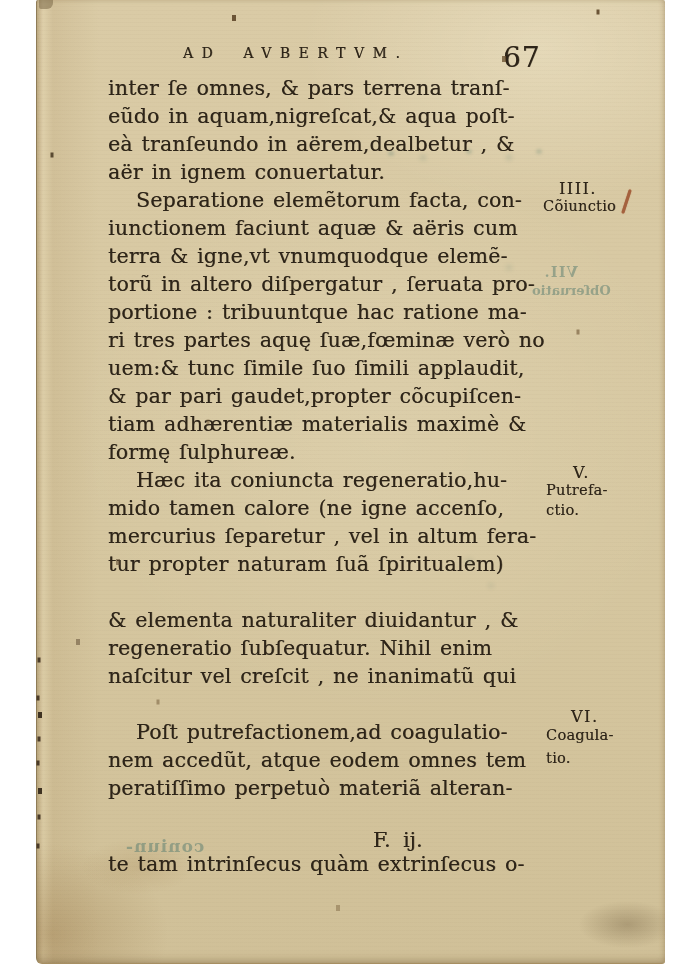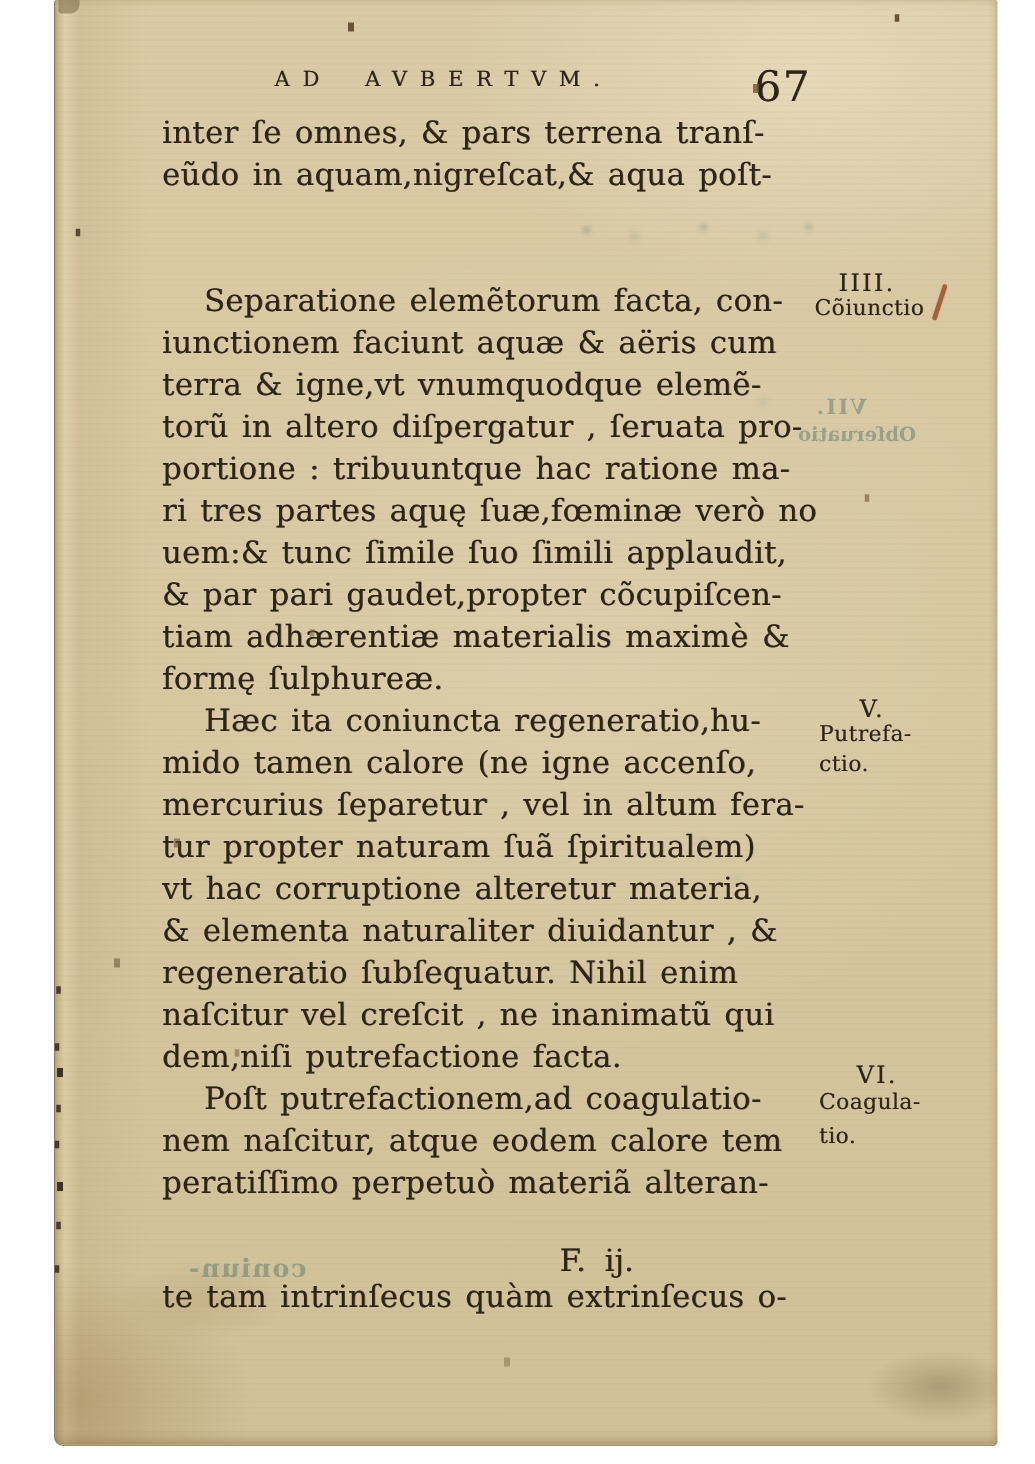--- a/index.html
+++ b/index.html
@@ -105,41 +105,41 @@
 
 <div class="page">
   <div class="texture"></div>
   <div class="corner-notch"></div>
 
   <div class="header-title ink">AD AVBERTVM.</div>
   <div class="folio ink">67</div>
 
   <div class="bl ink" style="top:74px">inter ſe omnes, &amp; pars terrena tranſ-</div>
   <div class="bl ink" style="top:102px">eũdo in aquam,nigreſcat,&amp; aqua poſt-</div>
+  <div class="bl ink" style="top:130px">eà tranſeundo in aërem,dealbetur , &amp;</div>
+  <div class="bl ink" style="top:158px">aër in ignem conuertatur.</div>
   <div class="bl ink indent" style="top:186px">Separatione elemẽtorum facta, con-</div>
   <div class="bl ink" style="top:214px">iunctionem faciunt aquæ &amp; aëris cum</div>
   <div class="bl ink" style="top:242px">terra &amp; igne,vt vnumquodque elemẽ-</div>
   <div class="bl ink" style="top:270px">torũ in altero diſpergatur , ſeruata pro-</div>
   <div class="bl ink" style="top:298px">portione : tribuuntque hac ratione ma-</div>
   <div class="bl ink" style="top:326px">ri tres partes aquę ſuæ,fœminæ verò no</div>
   <div class="bl ink" style="top:354px">uem:&amp; tunc ſimile ſuo ſimili applaudit,</div>
   <div class="bl ink" style="top:382px">&amp; par pari gaudet,propter cõcupiſcen-</div>
   <div class="bl ink" style="top:410px">tiam adhærentiæ materialis maximè &amp;</div>
   <div class="bl ink" style="top:438px">formę ſulphureæ.</div>
   <div class="bl ink indent" style="top:466px">Hæc ita coniuncta regeneratio,hu-</div>
   <div class="bl ink" style="top:494px">mido tamen calore (ne igne accenſo,</div>
   <div class="bl ink" style="top:522px">mercurius ſeparetur , vel in altum fera-</div>
   <div class="bl ink" style="top:550px">tur propter naturam ſuã ſpiritualem)</div>
-  <div class="bl ink" style="top:578px">vt hac corruptione alteretur materia,</div>
   <div class="bl ink" style="top:606px">&amp; elementa naturaliter diuidantur , &amp;</div>
   <div class="bl ink" style="top:634px">regeneratio ſubſequatur.  Nihil enim</div>
   <div class="bl ink" style="top:662px">naſcitur vel creſcit , ne inanimatũ qui</div>
-  <div class="bl ink" style="top:690px">dem,niſi putrefactione facta.</div>
   <div class="bl ink indent" style="top:718px">Poſt putrefactionem,ad coagulatio-</div>
-  <div class="bl ink" style="top:746px">nem naſcitur, atque eodem calore tem</div>
+  <div class="bl ink" style="top:746px">nem accedũt, atque eodem omnes tem</div>
   <div class="bl ink" style="top:774px">peratiſſimo perpetuò materiã alteran-</div>
   <div class="bl ink" style="top:850px">te tam intrinſecus quàm extrinſecus o-</div>
 
   <div class="sig ink">F. ij.</div>
 
   <div class="mn mn-num" style="left:522px;top:179px">IIII.</div>
   <div class="mn mn-word" style="left:506px;top:198px">Cõiunctio</div>
 
   <div class="mn mn-num" style="left:536px;top:463px">V.</div>
   <div class="mn mn-word" style="left:509px;top:482px">Putrefa-</div>

